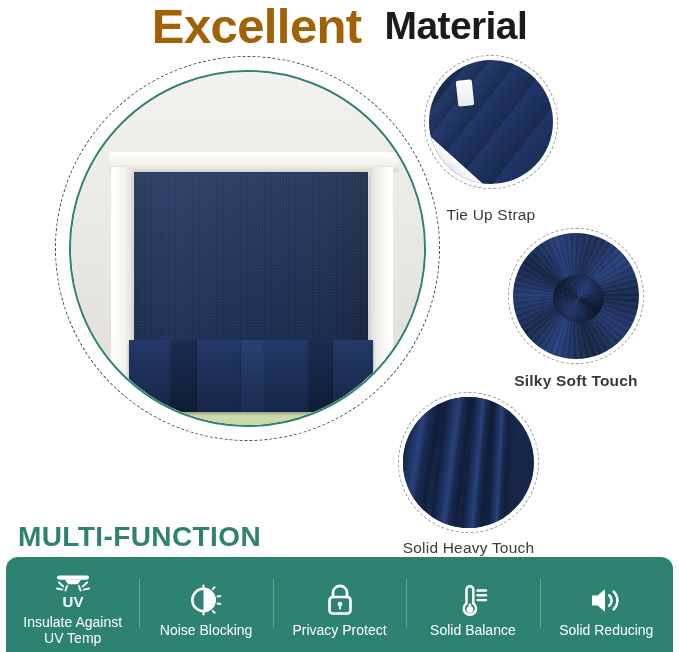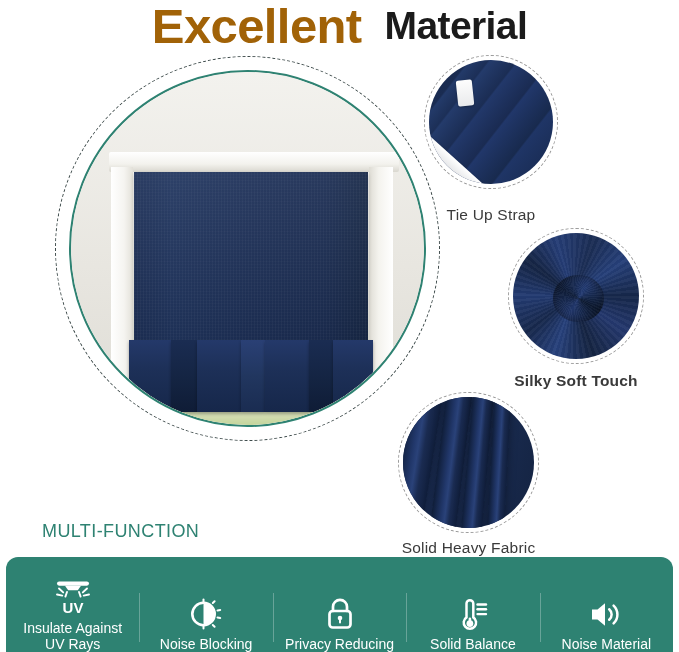--- a/index.html
+++ b/index.html
@@ -275,39 +275,38 @@
     transform-origin: top center;
     box-shadow: 0 0 8px rgba(0,0,0,.35);
   }
   #detail-fabric .caption { top: 147px; }
 
   
   .mf-heading {
     position: absolute;
     left: 18px;
     top: 521px;
-    font-size: 18px;
-    font-weight: 400;
+    font-size: 28px;
+    font-weight: 700;
     color: #2e8272;
     letter-spacing: .4px;
-    margin-left: 24px;
   }
 
   
   .feature-bar {
     position: absolute;
     left: 6px;
     top: 557px;
     width: 667px;
     height: 95px;
     background: #2e8272;
     border-top-left-radius: 12px;
     border-top-right-radius: 12px;
     display: flex;
-    align-items: flex-end;
+    align-items: center;
     overflow: hidden;
   }
   .feature {
     flex: 1 1 0;
     position: relative;
     display: flex;
     flex-direction: column;
     align-items: center;
     justify-content: flex-start;
     padding-top: 10px;
@@ -380,21 +379,21 @@
 </div>
 
 <div class="detail" id="detail-fabric">
   <div class="photo">
     <div class="fold" style="left:6%;  width:26%; transform:rotate(9deg);"></div>
     <div class="fold" style="left:34%; width:20%; transform:rotate(7deg);"></div>
     <div class="fold" style="left:54%; width:16%; transform:rotate(5deg);"></div>
     <div class="fold" style="left:70%; width:13%; transform:rotate(3deg);"></div>
   </div>
   <div class="ring"></div>
-  <div class="caption">Solid Heavy Fabric</div>
+  <div class="caption">Solid Heavy Touch</div>
 </div>
 
 <div class="mf-heading">MULTI-FUNCTION</div>
 
 <div class="feature-bar">
 
   <div class="feature">
     <div class="ficon">
       <svg width="46" height="38" viewBox="0 0 46 38" fill="none">
         <rect x="7" y="2.5" width="32" height="4.2" rx="2.1" fill="#fff"></rect>
@@ -405,21 +404,21 @@
           <line x1="17" y1="13" x2="15.4" y2="17.6"></line>
           <line x1="29" y1="13" x2="30.6" y2="17.6"></line>
           <line x1="7" y1="15.5" x2="12.3" y2="16.6"></line>
           <line x1="39" y1="15.5" x2="33.7" y2="16.6"></line>
         </g>
         <text x="23" y="33.5" text-anchor="middle" font-family="Liberation Sans, sans-serif" font-size="15" font-weight="700" fill="#fff" stroke="#2e8272" stroke-width="2.4" paint-order="stroke">UV</text>
       </svg>
     </div>
     <div class="flabel">
       <span>Insulate Against</span><br>
-      <span>UV Rays</span>
+      <span>UV Temp</span>
     </div>
   </div>
 
   <div class="feature">
     <div class="ficon">
       <svg width="38" height="38" viewBox="0 0 38 38" fill="none">
         <circle cx="16.5" cy="19" r="11.2" stroke="#fff" stroke-width="2.6"></circle>
         <path d="M16.5 7.8 A11.2 11.2 0 0 1 16.5 30.2 Z" fill="#fff"></path>
         <g stroke="#fff" stroke-width="2" stroke-linecap="round">
           <line x1="16.5" y1="4.4" x2="16.5" y2="7.0"></line>
@@ -436,21 +435,21 @@
 
   <div class="feature">
     <div class="ficon">
       <svg width="34" height="38" viewBox="0 0 34 38" fill="none">
         <path d="M10 16 v-4.2 a7 7 0 0 1 14 0 V16" stroke="#fff" stroke-width="2.7" stroke-linecap="round"></path>
         <rect x="6.5" y="16" width="21" height="16.5" rx="3.2" stroke="#fff" stroke-width="2.7"></rect>
         <circle cx="17" cy="23" r="2.3" fill="#fff"></circle>
         <rect x="16" y="24" width="2" height="4.6" rx="1" fill="#fff"></rect>
       </svg>
     </div>
-    <div class="flabel">Privacy Reducing</div>
+    <div class="flabel">Privacy Protect</div>
   </div>
 
   <div class="feature">
     <div class="ficon">
       <svg width="38" height="38" viewBox="0 0 38 38" fill="none">
         <path d="M12.5 22.4 V8.6 a3.4 3.4 0 0 1 6.8 0 V22.4 a6.2 6.2 0 1 1 -6.8 0 Z" stroke="#fff" stroke-width="2.5"></path>
         <rect x="14.6" y="22.5" width="2.6" height="7" rx="1.3" fill="#fff"></rect>
         <circle cx="15.9" cy="28.6" r="3.4" fill="#fff"></circle>
         <g stroke="#fff" stroke-width="2.4" stroke-linecap="round">
           <line x1="23.5" y1="9.5" x2="32" y2="9.5"></line>
@@ -465,16 +464,16 @@
   <div class="feature">
     <div class="ficon">
       <svg width="40" height="38" viewBox="0 0 40 38" fill="none">
         <path d="M6 14.5 h5.5 L19 8.2 v22.6 l-7.5 -6.3 H6 Z" fill="#fff"></path>
         <g stroke="#fff" stroke-width="2.5" stroke-linecap="round" fill="none">
           <path d="M23.2 14.2 a7 7 0 0 1 0 10.6"></path>
           <path d="M27.6 10.6 a12.3 12.3 0 0 1 0 17.8"></path>
         </g>
       </svg>
     </div>
-    <div class="flabel">Noise Material</div>
+    <div class="flabel">Solid Reducing</div>
   </div>
 
 </div>
 
 </body></html>

